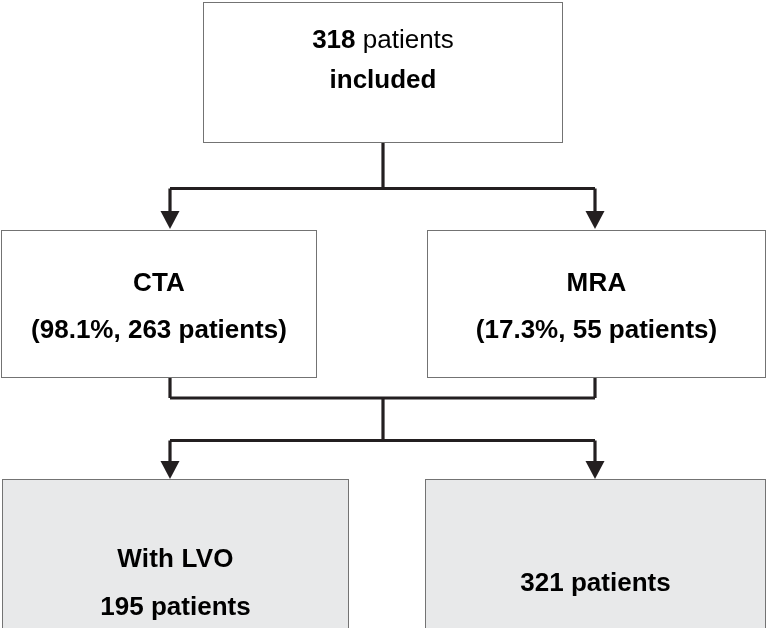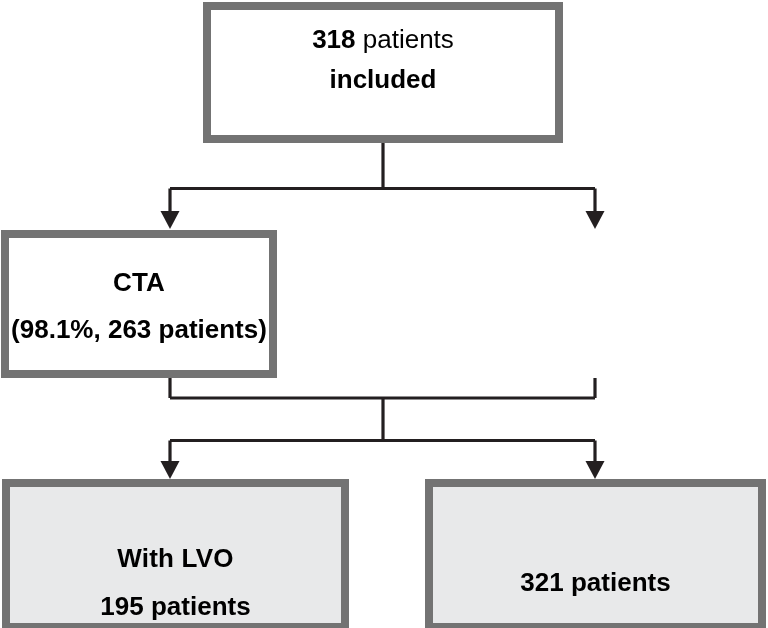--- a/index.html
+++ b/index.html
@@ -22,21 +22,21 @@
     position: absolute;
     left: 0;
     top: 0;
     width: 768px;
     height: 628px;
     pointer-events: none;
   }
   .node-box {
     position: absolute;
     box-sizing: border-box;
-    border: 8px solid #737373;
+    border: 1px solid #737373;
     background: #ffffff;
     display: flex;
     flex-direction: column;
     align-items: center;
     justify-content: center;
     text-align: center;
     color: #000000;
   }
   .node-box.filled {
     background: #e8e9ea;
@@ -59,21 +59,21 @@
     font-weight: normal;
     font-size: 26px;
   }
   .node-line.mixed .strong {
     font-weight: bold;
   }
 
   
   #node-root          { left: 203px; top: 2px;   width: 360px; height: 141px; }
   #node-root .stack   { transform: translateY(-13px); }
-  #node-cta           { left: 1px;   top: 230px; width: 276px; height: 148px; }
+  #node-cta           { left: 1px;   top: 230px; width: 316px; height: 148px; }
   #node-mra           { left: 427px; top: 230px; width: 339px; height: 148px; }
   #node-with-lvo      { left: 2px;   top: 479px; width: 347px; height: 152px; }
   #node-without-lvo   { left: 425px; top: 479px; width: 341px; height: 152px; }
 
   #node-cta .stack,
   #node-mra .stack { transform: translateY(2px); }
   #node-cta .title,
   #node-mra .title { margin-bottom: 13px; }
   #node-with-lvo .title,
   #node-without-lvo .title { margin-bottom: 14px; }
@@ -126,20 +126,26 @@
     </div>
   </div>
 
   <div class="node-box" id="node-cta">
     <div class="stack">
       <span class="node-line title">CTA</span>
       <span class="node-line sub">(98.1%, 263 patients)</span>
     </div>
   </div>
 
+  <div class="node-box" id="node-mra">
+    <div class="stack">
+      <span class="node-line title">MRA</span>
+      <span class="node-line sub">(17.3%, 55 patients)</span>
+    </div>
+  </div>
 
   <div class="node-box filled" id="node-with-lvo">
     <div class="stack">
       <span class="node-line title">With LVO</span>
       <span class="node-line sub">195 patients</span>
     </div>
   </div>
 
   <div class="node-box filled" id="node-without-lvo">
     <div class="stack">

